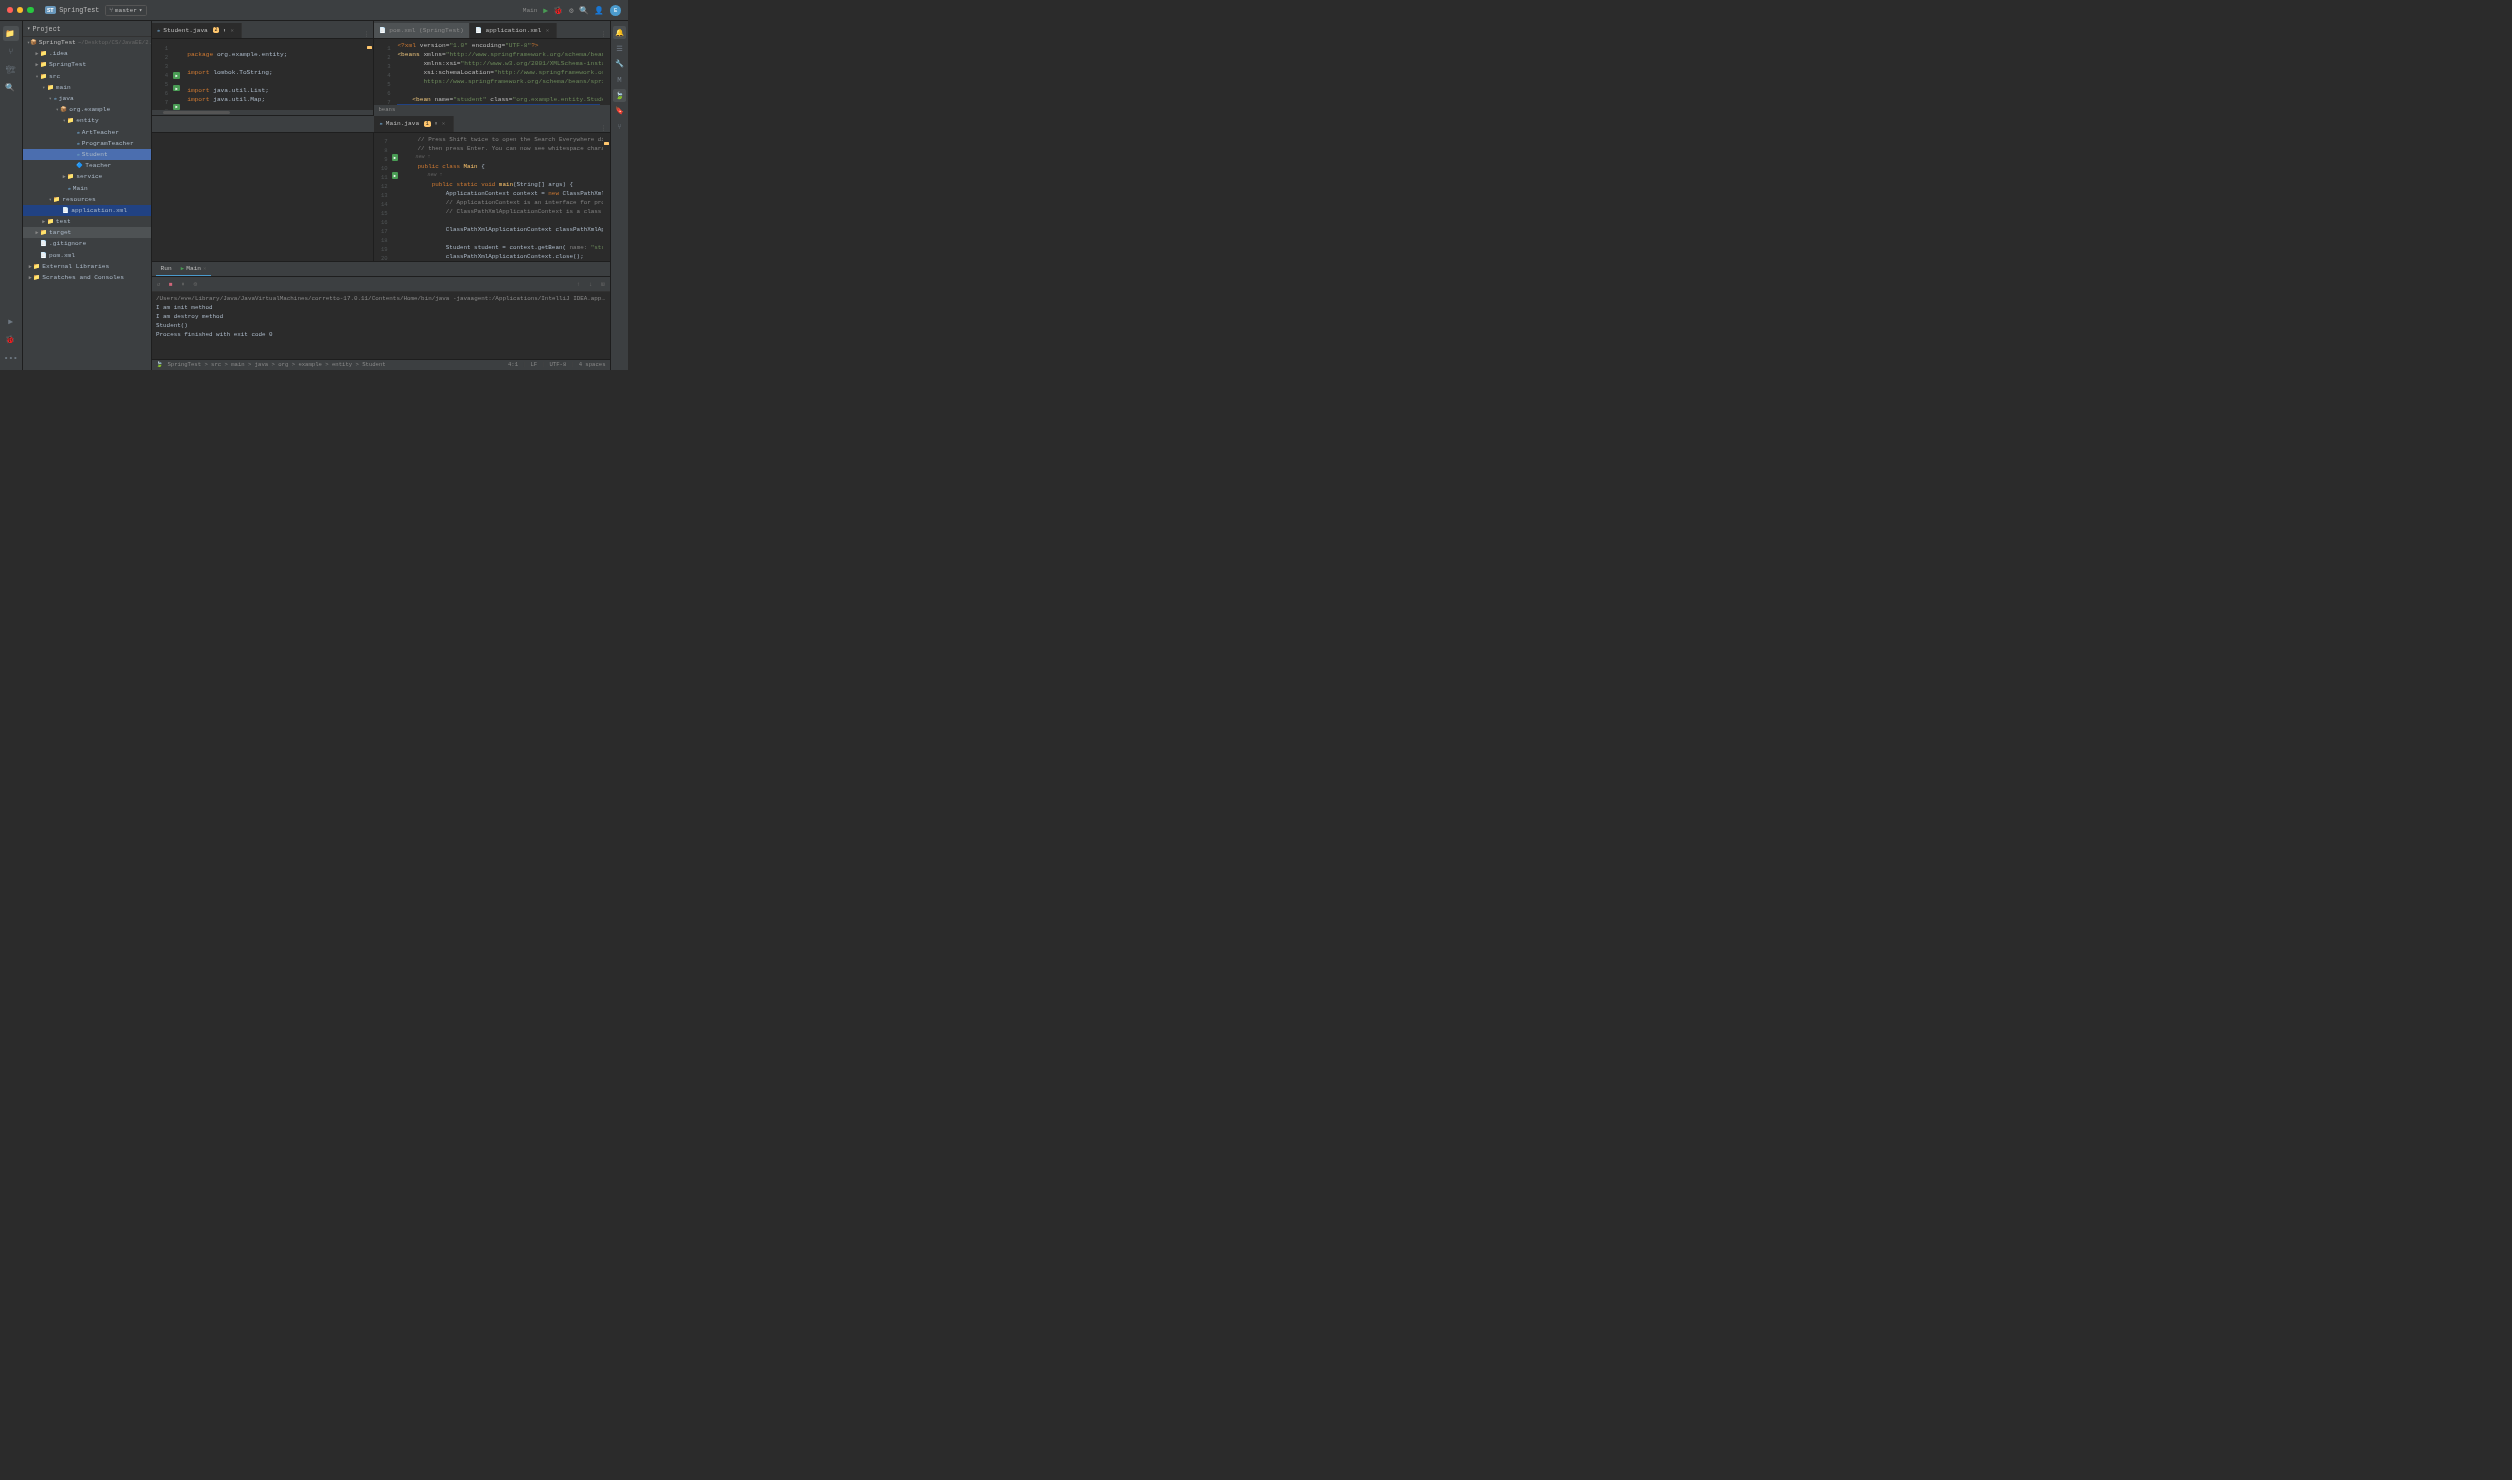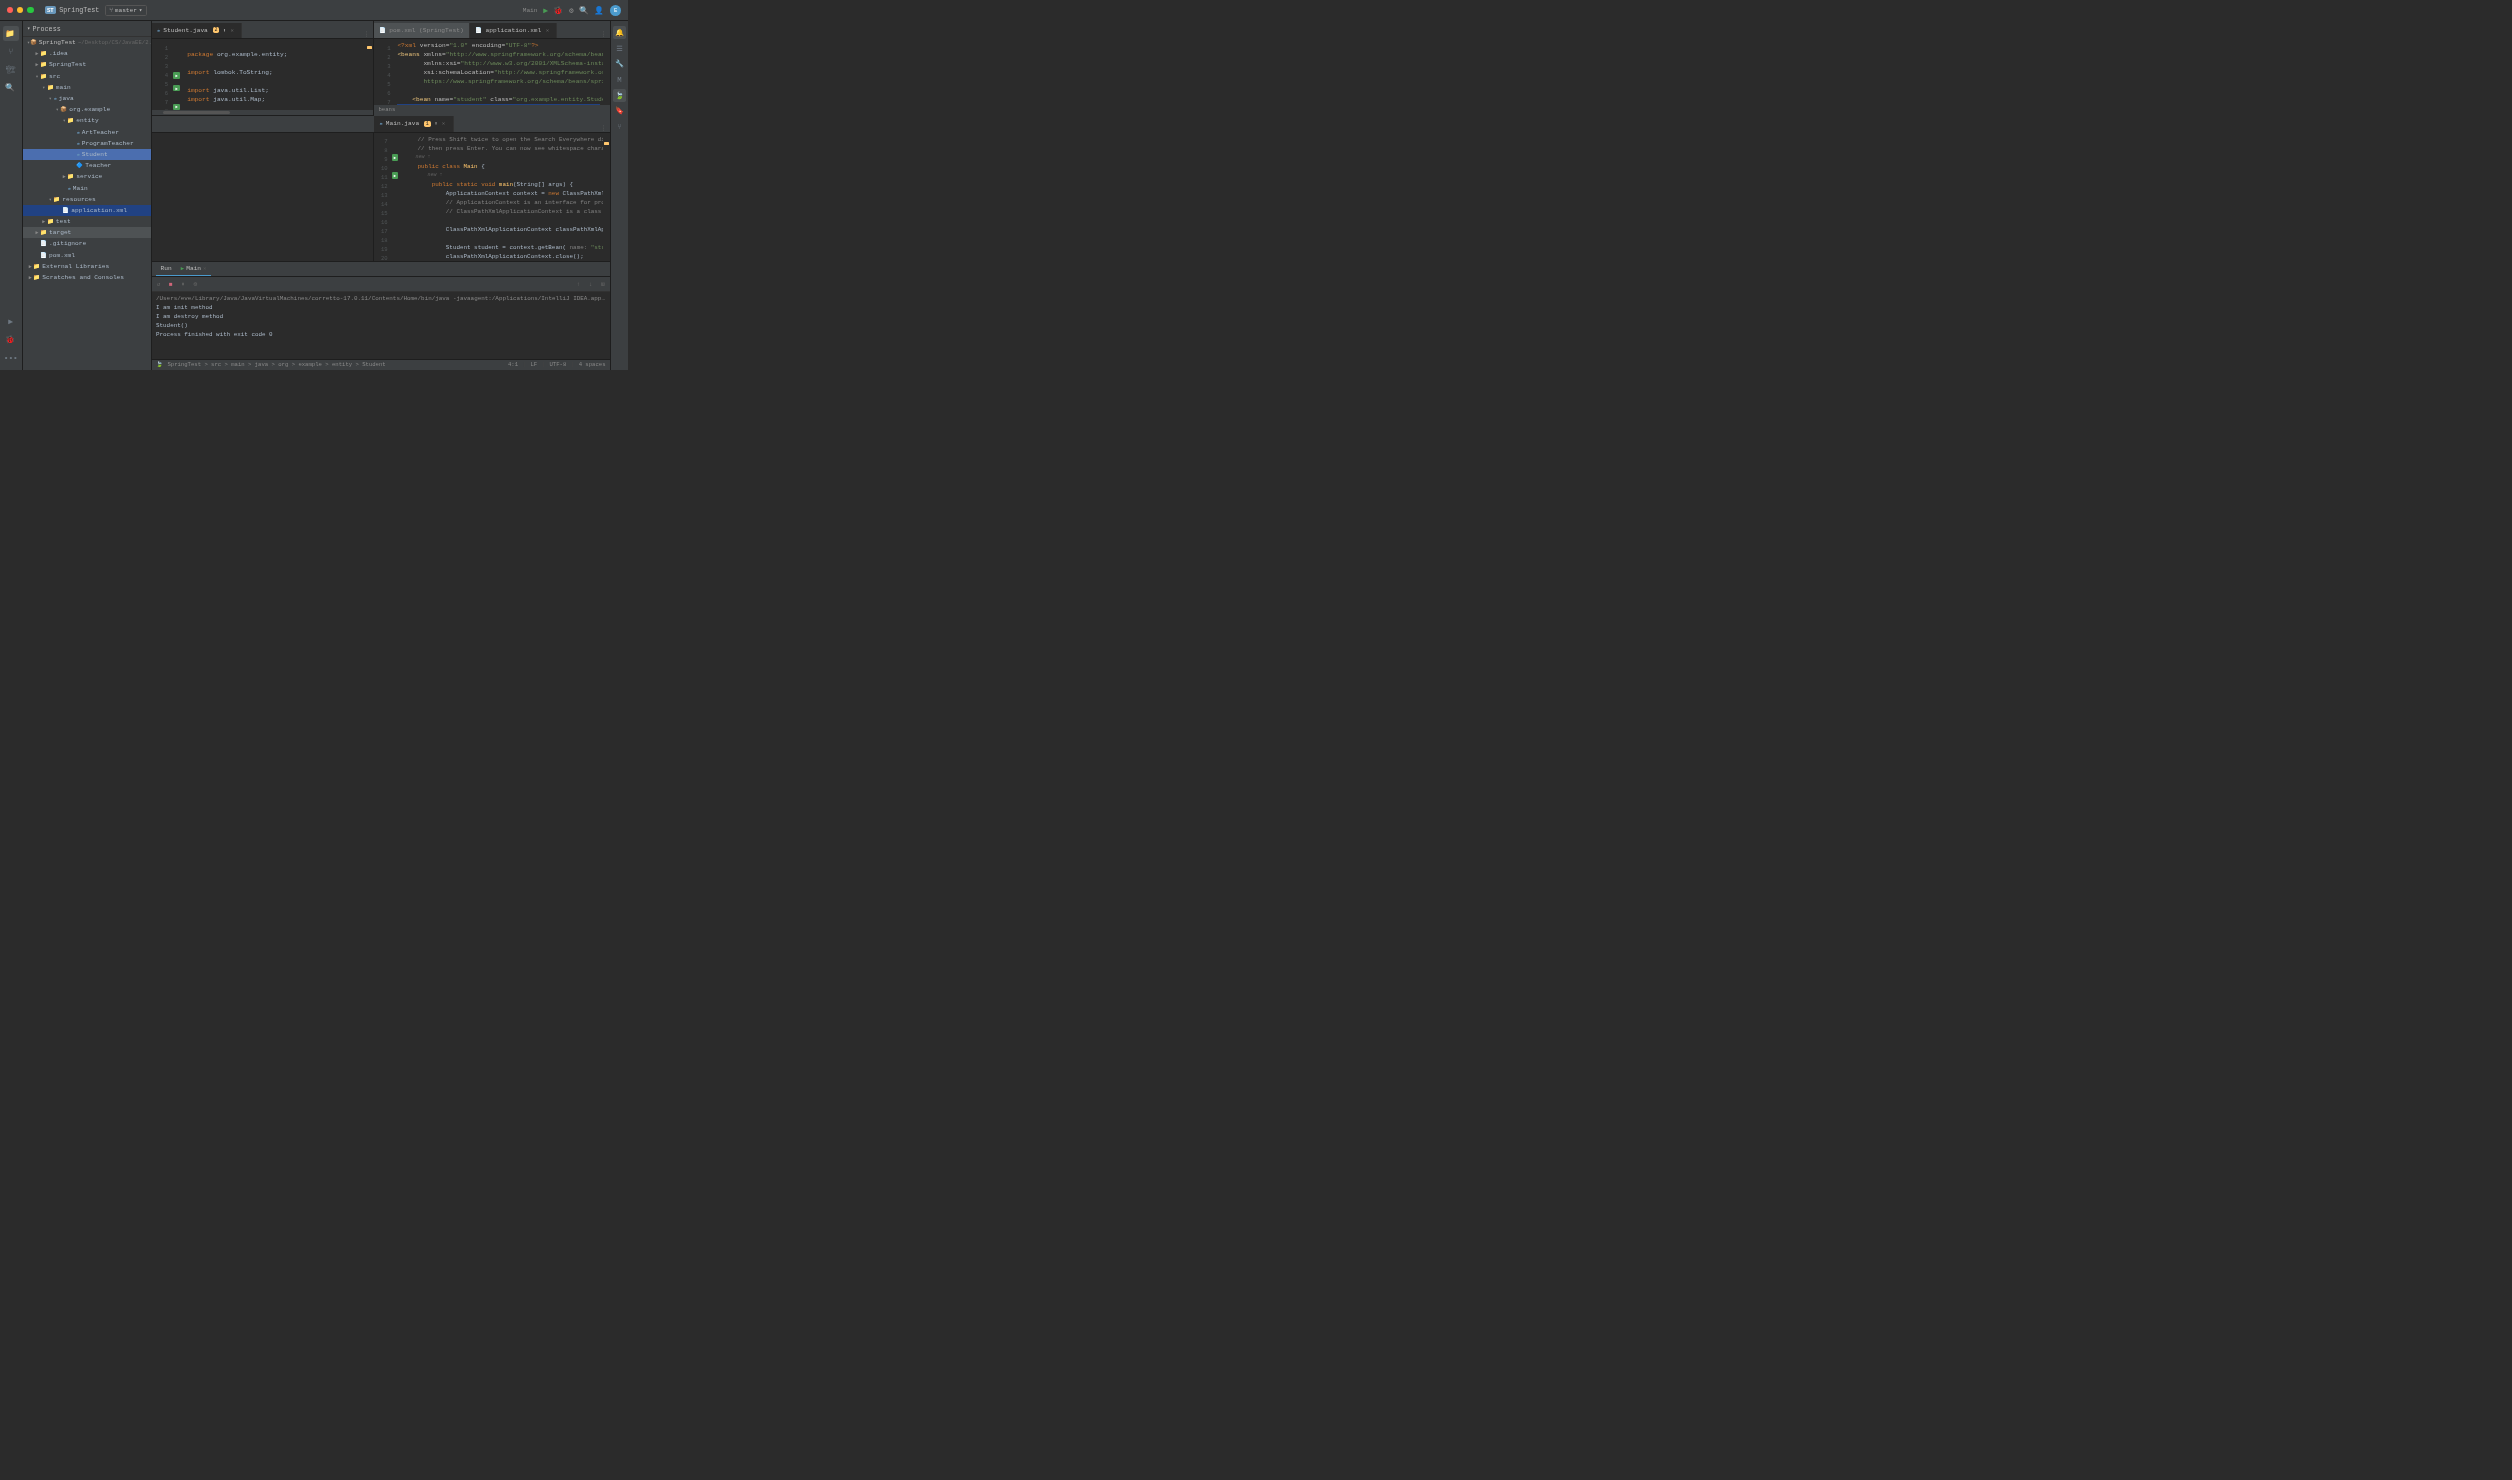--- a/index.html
+++ b/index.html
@@ -440,21 +440,21 @@
     <div class="left-icons-bottom">
       <div class="left-icon">▶</div>
       <div class="left-icon">🐞</div>
       <div class="left-icon">•••</div>
     </div>
   </div>
 
   <div class="project-panel">
     <div class="panel-header">
       <span class="panel-header-arrow">▾</span>
-      <span>Process</span>
+      <span>Project</span>
     </div>
     <div class="project-tree">
 
       <div class="tree-item">
         <span class="tree-arrow">▾</span>
         <span class="tree-icon">📦</span>
         <span style="color:#bbb;">SpringTest</span>
         <span style="color:#666;font-size:5.6px;margin-left:2.2px;">~/Desktop/CS/JavaEE/2.Java Spring...</span>
       </div>
 

